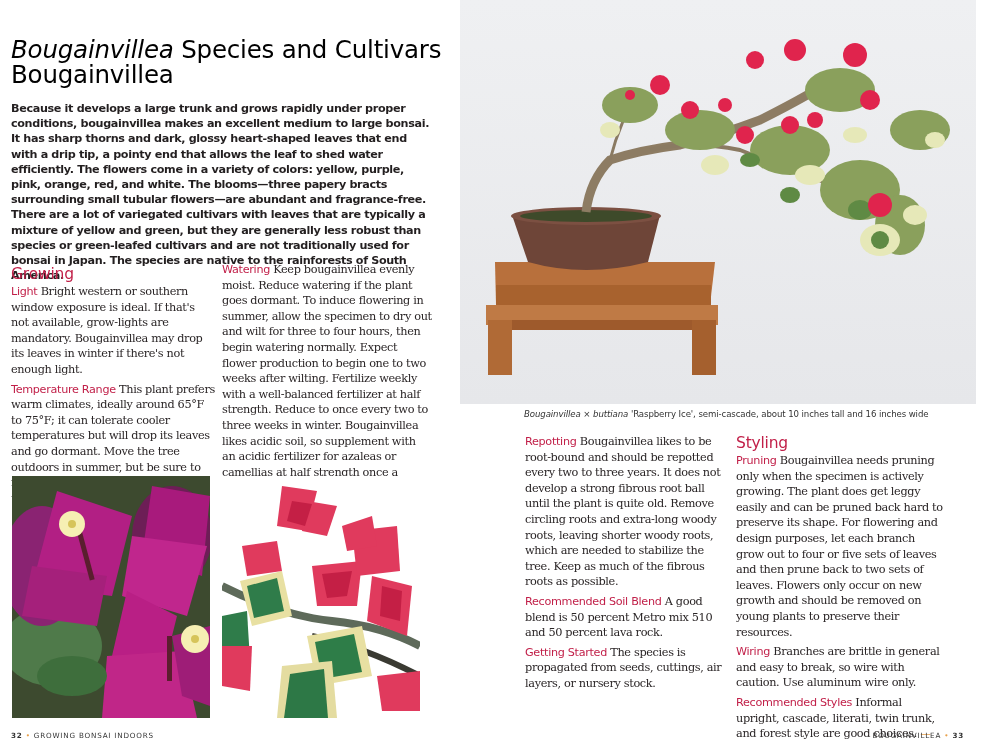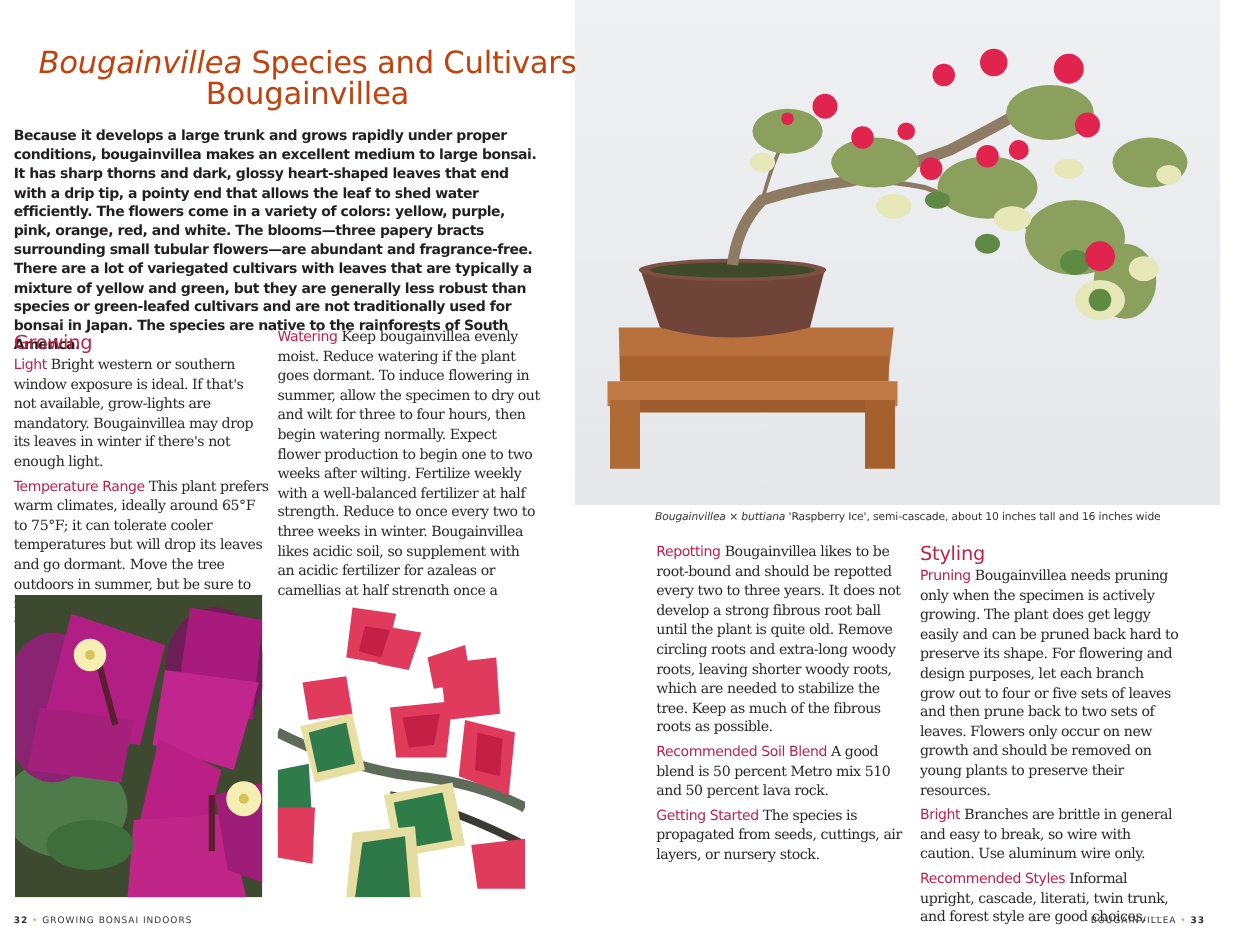--- a/index.html
+++ b/index.html
@@ -7,23 +7,22 @@
       width: 1000px; height: 741px; position: relative; overflow: hidden;
       background: #ffffff; color: #231f20;
       font-family: "DejaVu Serif", "Liberation Serif", serif;
     }
     .page-left { position: absolute; left: 0; top: 0; width: 484px; height: 741px; }
     .page-right { position: absolute; left: 460px; top: 0; width: 516px; height: 741px; }
 
     .title {
       position: absolute; left: 11px; top: 37px; width: 470px;
       font-family: "DejaVu Sans", "Liberation Sans", sans-serif;
-      color: #c2410c; font-size: 24.5px; line-height: 25px; font-weight: normal;
+      color: #000000; font-size: 24.5px; line-height: 25px; font-weight: normal;
       letter-spacing: -0.2px;
-      text-align: center;
     }
     .title .ital { font-style: italic; }
     .intro {
       position: absolute; left: 11px; top: 101px; width: 420px;
       font-family: "DejaVu Sans", "Liberation Sans", sans-serif;
       font-weight: bold; font-size: 11.2px; line-height: 15.2px; color: #231f20;
       letter-spacing: -0.35px;
     }
     .col {
       position: absolute; font-size: 11.3px; line-height: 15.6px; color: #2a2526;
@@ -225,21 +224,21 @@
       <span class="lbl">Getting Started</span><span> The species is propagated from seeds, cuttings, air layers, or nursery stock.</span>
     </p>
   </div>
 
   <div class="col" style="left:276px; top:434px; width:208px;">
     <h2 class="sect">Styling</h2>
     <p>
       <span class="lbl">Pruning</span><span> Bougainvillea needs pruning only when the specimen is actively growing. The plant does get leggy easily and can be pruned back hard to preserve its shape. For flowering and design purposes, let each branch grow out to four or five sets of leaves and then prune back to two sets of leaves. Flowers only occur on new growth and should be removed on young plants to preserve their resources.</span>
     </p>
     <p>
-      <span class="lbl">Bright</span><span> Branches are brittle in general and easy to break, so wire with caution. Use aluminum wire only.</span>
+      <span class="lbl">Wiring</span><span> Branches are brittle in general and easy to break, so wire with caution. Use aluminum wire only.</span>
     </p>
     <p>
       <span class="lbl">Recommended Styles</span><span> Informal upright, cascade, literati, twin trunk, and forest style are good choices. </span><span class="sig">—R.M.</span>
     </p>
   </div>
 
   <div class="folio" style="right:12px;padding-left:38px;">
     <span>BOUGAINVILLEA</span><span class="dot"> • </span><span class="num">33</span>
   </div>
 </div>

